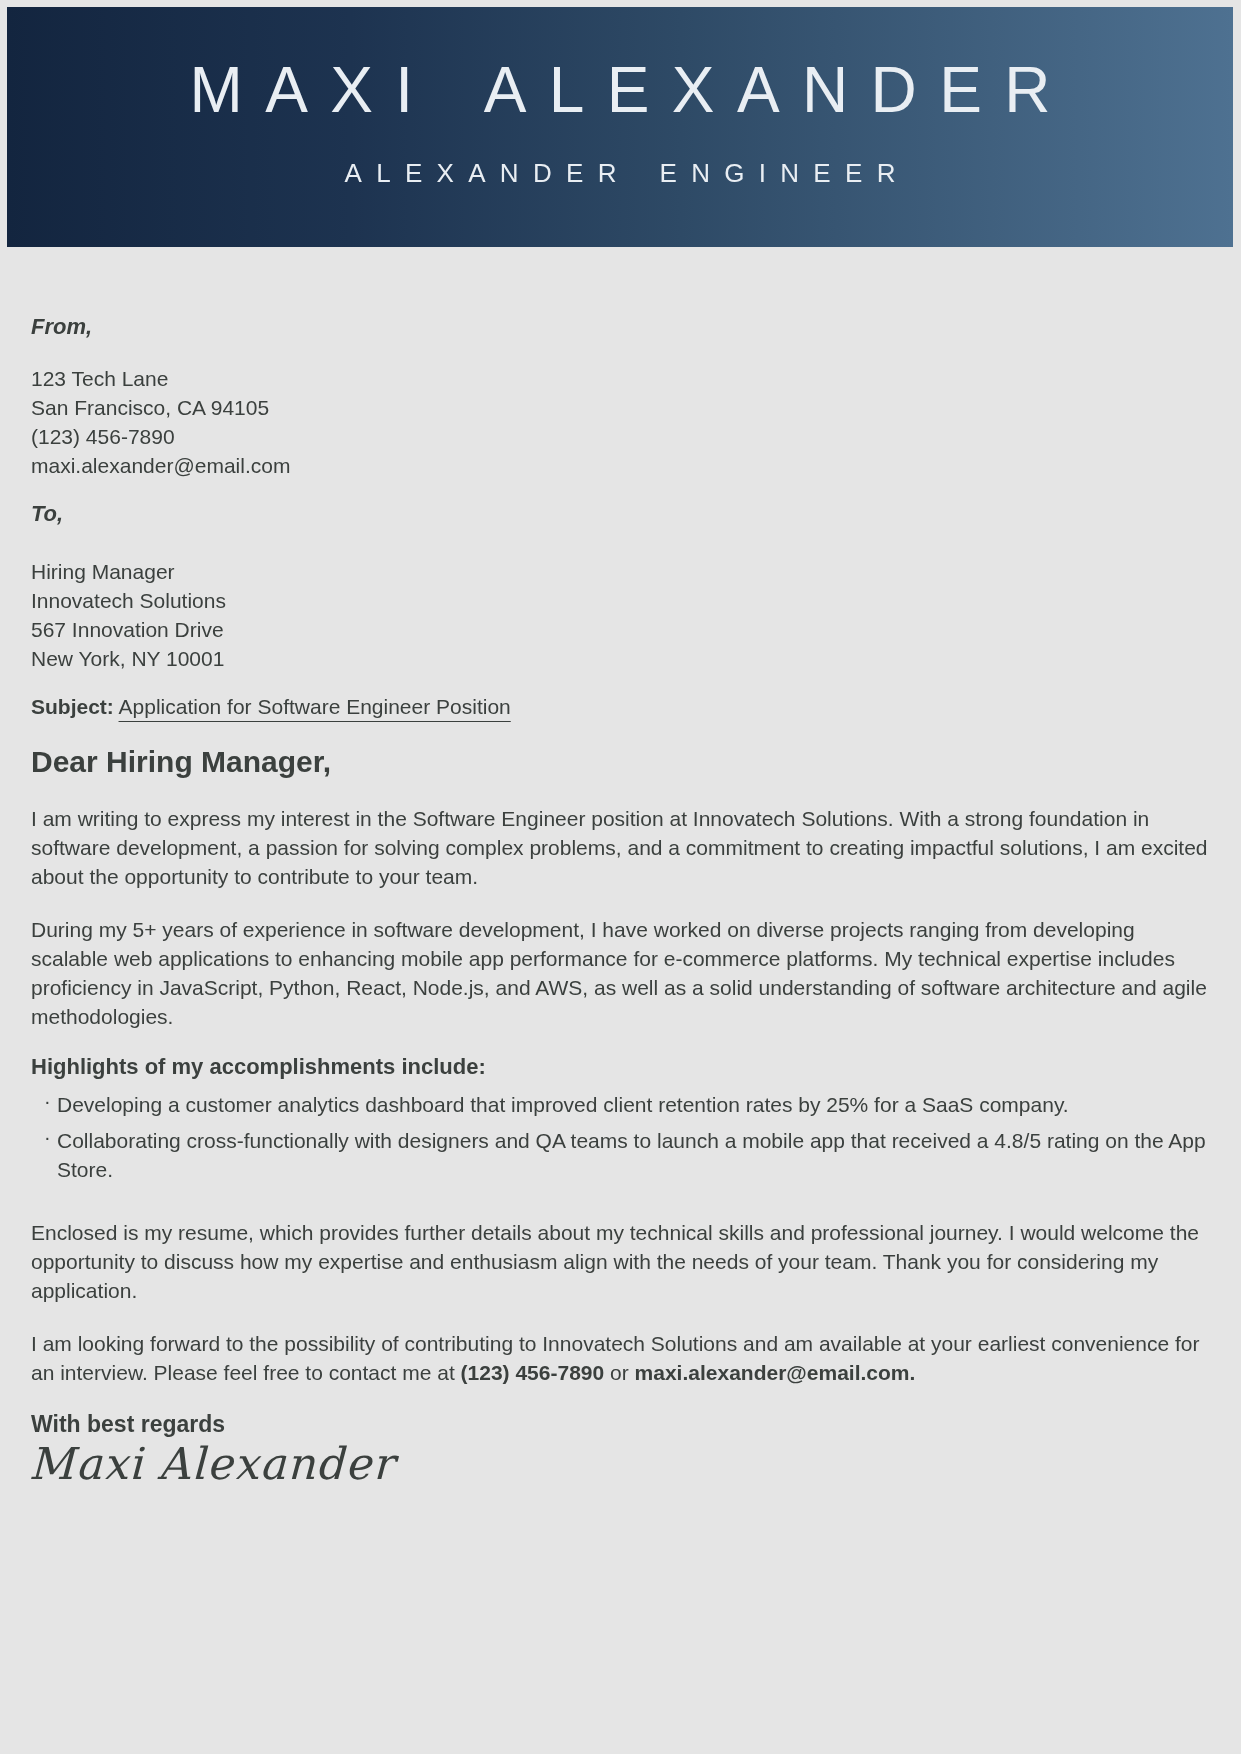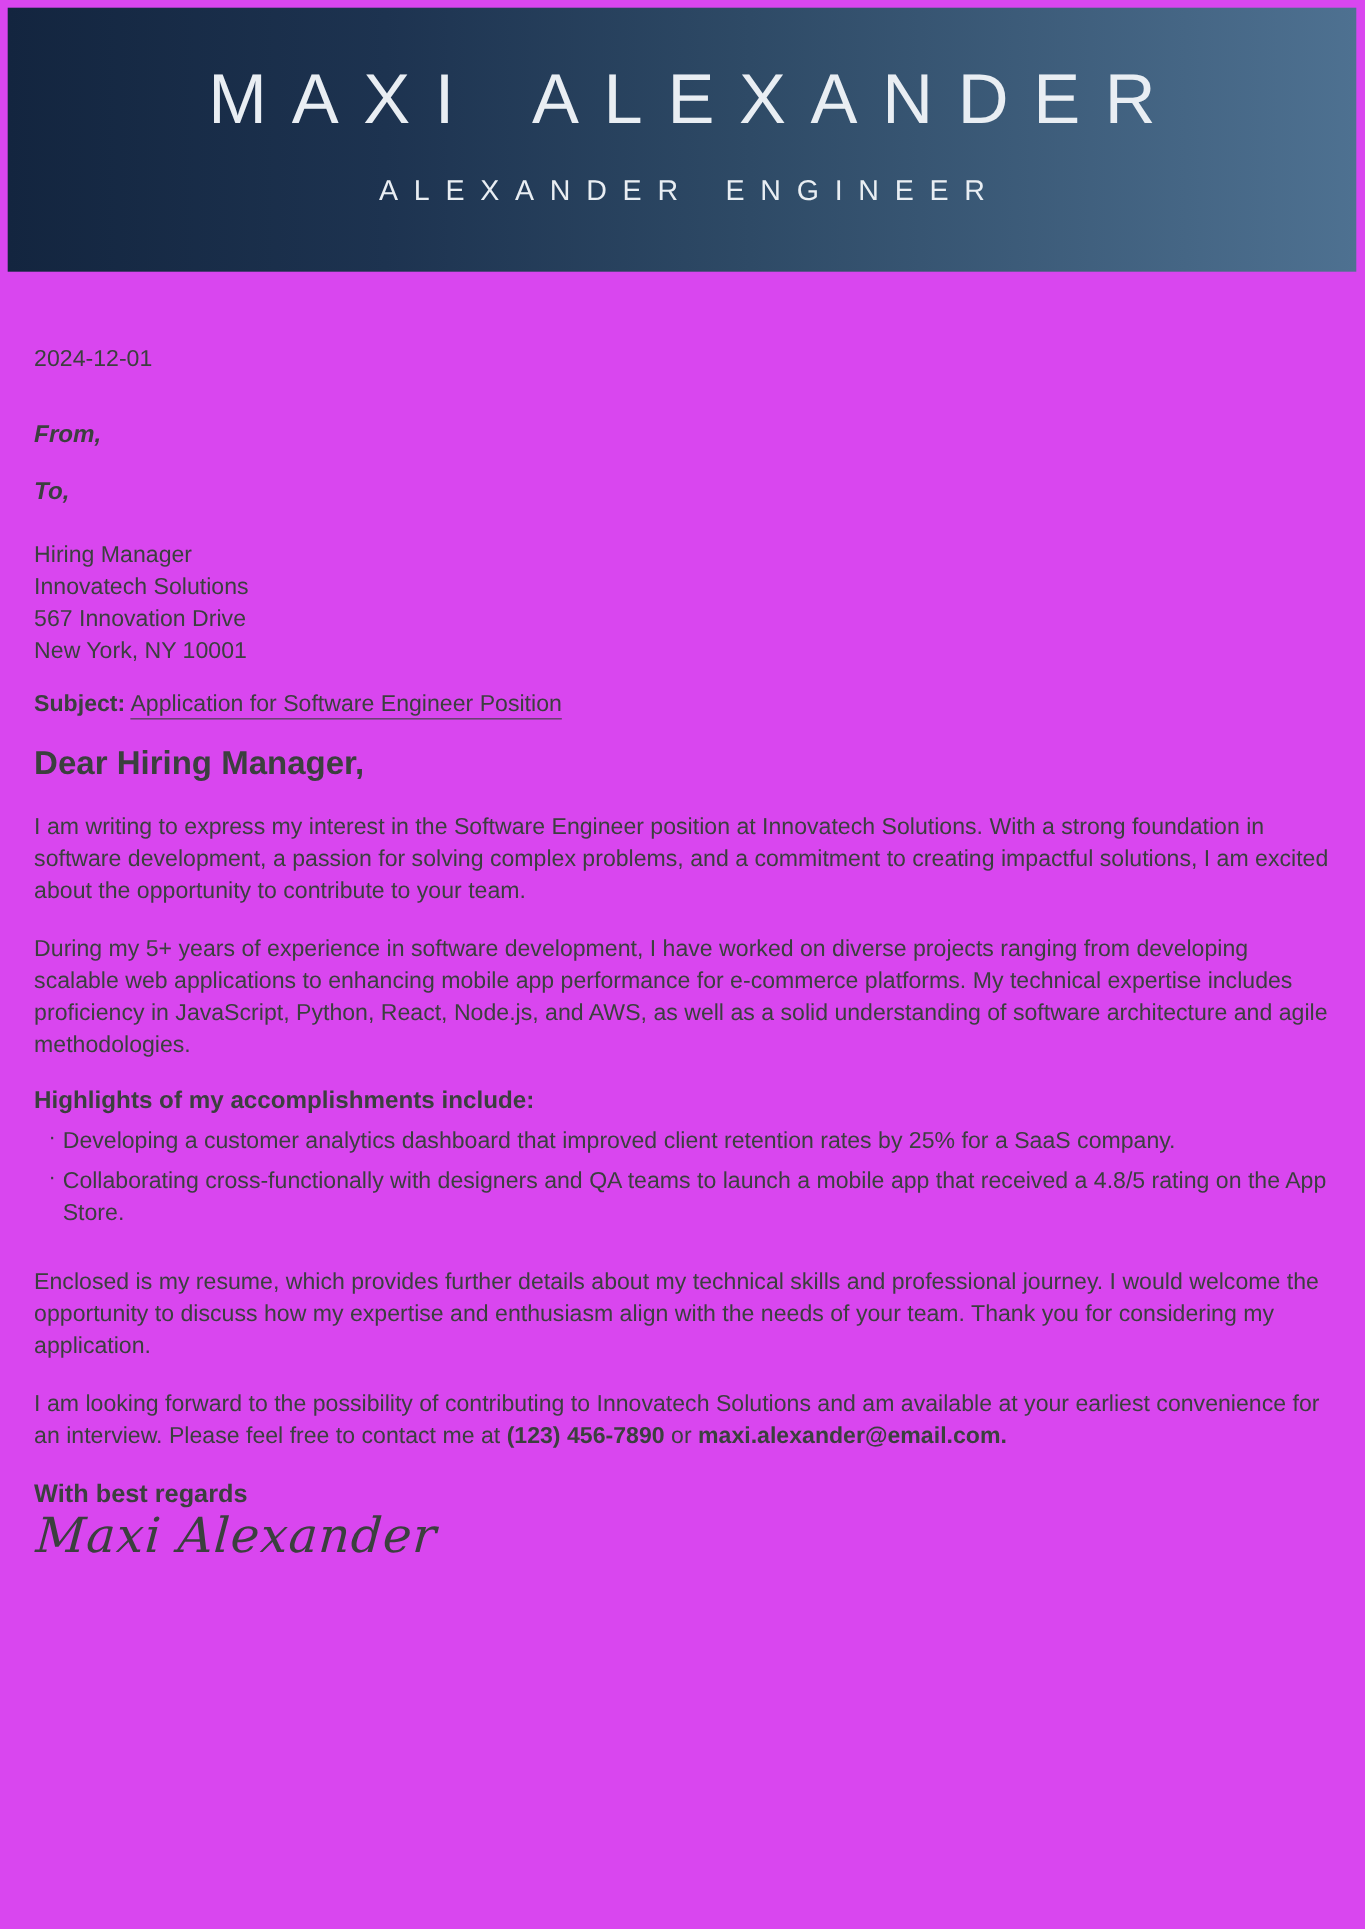--- a/index.html
+++ b/index.html
@@ -1,21 +1,21 @@
 <!DOCTYPE html>
 <html><head>
 <meta charset="utf-8">
 <style>
   * { margin: 0; padding: 0; box-sizing: border-box; }
   html, body { background: #ffffff; }
   .page {
     position: relative;
     width: 1241px;
     height: 1754px;
-    background: #d946ef;
+    background: #e5e5e5;
     font-family: "Liberation Sans", sans-serif;
     color: #3b403e;
     overflow: hidden;
   }
   
   .banner {
     margin: 7px 8px 0 7px;
     height: 240px;
     background: linear-gradient(90deg, #13253f 0%, #1d3350 28%, #2e4a66 55%, #4e7191 100%);
     text-align: center;
@@ -97,24 +97,29 @@
 
 <div class="page">
 
   <div class="banner">
     <div class="name">MAXI ALEXANDER</div>
     <div class="role">ALEXANDER ENGINEER</div>
   </div>
 
   <div class="content">
 
-    <div class="date">2024-12-01</div>
 
     <div class="from-label">From,</div>
 
+    <div class="sender">
+      <div>123 Tech Lane</div>
+      <div>San Francisco, CA 94105</div>
+      <div>(123) 456-7890</div>
+      <div>maxi.alexander@email.com</div>
+    </div>
 
     <div class="to-label">To,</div>
 
     <div class="recipient">
       <div>Hiring Manager</div>
       <div>Innovatech Solutions</div>
       <div>567 Innovation Drive</div>
       <div>New York, NY 10001</div>
     </div>
 

